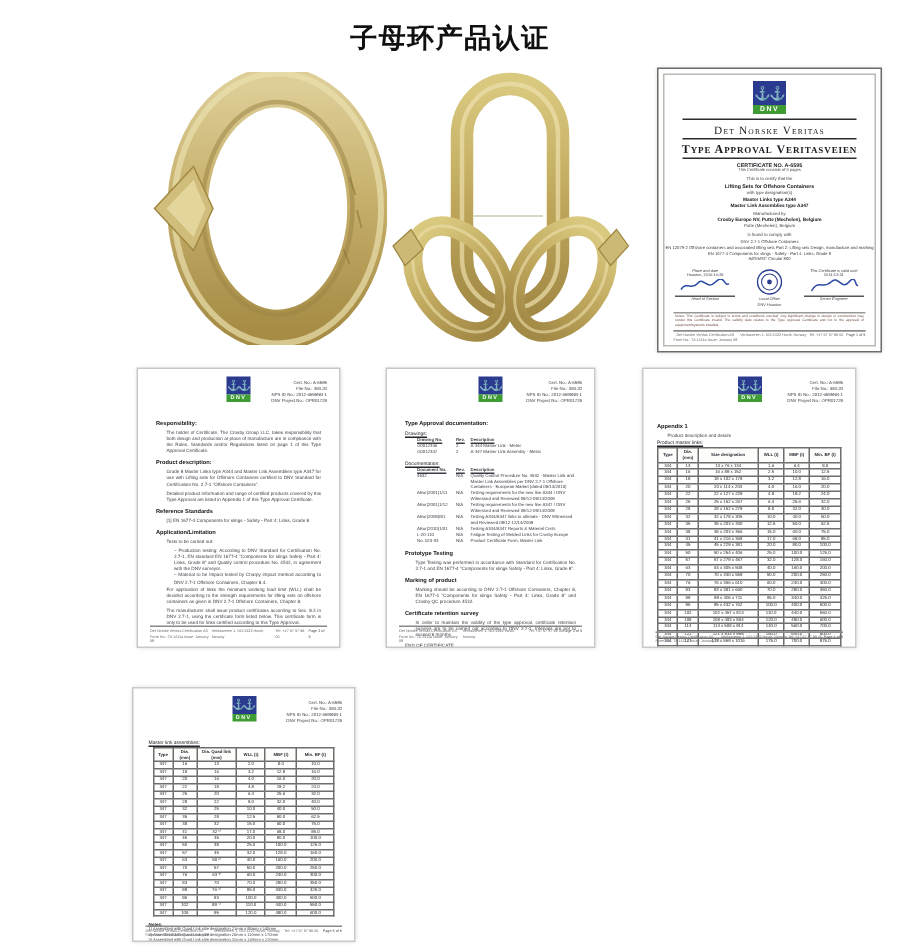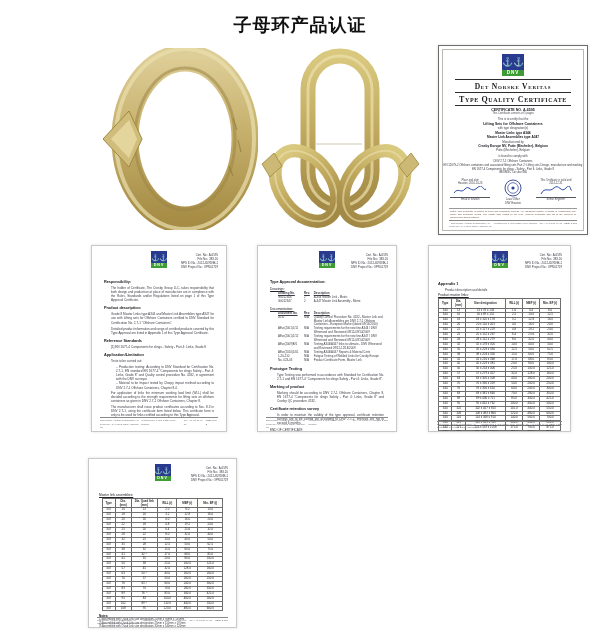--- a/index.html
+++ b/index.html
@@ -62,21 +62,21 @@
     padding-top:1px; display:flex; justify-content:space-between; align-items:flex-start;
     font-size:2.5px; line-height:3.2px; color:#6a6a70; }
   .f-col { display:flex; flex-direction:column; }
   .pg { color:#4a4a50; }
 
   
   .cover-in { margin:3px; border:0.5px solid #b9b9b4; height:calc(100% - 6px); position:relative;
     text-align:center; padding-top:4px; }
   .cover .dnv-lg { margin:0 auto 3px; }
   .serif { font-family:"Liberation Serif", serif; font-variant:small-caps; color:#1a1a20; }
-  .org-name { font-size:7.5px; font-weight:bold; letter-spacing:0.8px; }
+  .org-name { font-size:7.5px; font-weight:normal; letter-spacing:0.8px; }
   .cert-title { font-size:8px; font-weight:bold; letter-spacing:0.6px; }
   .rule { border-top:0.7px solid #2c2c30; margin:1.5px 12px; }
   .cno { font-size:3.6px; font-weight:bold; color:#1d1d24; margin-top:2px; }
   .tiny { font-size:2.7px; color:#4c4c54; line-height:3.6px; }
   .cl { font-size:2.9px; color:#44444c; margin-top:2.5px; line-height:3.6px; }
   .cb { font-size:3.5px; font-weight:bold; color:#15151c; line-height:4.4px; }
   .std { margin-top:2px; }
   .std div { font-size:2.8px; line-height:3.7px; color:#3a3a42; }
   .sig-row { display:flex; justify-content:space-between; margin:4px 7px 0; text-align:center; }
   .sig-col { width:32%; font-size:2.6px; color:#44444c; line-height:3.4px; }
@@ -140,21 +140,21 @@
 
 <div class="doc cover" style="left:438px; top:45px; width:150px; height:190px;">
   <div class="cover-in">
     <div class="dnv-logo dnv-lg">
       <div class="dnv-flag">⚓⚓</div>
       <div class="dnv-band">DNV</div>
     </div>
     <div class="rule"></div>
     <div class="serif org-name">Det Norske Veritas</div>
     <div class="rule"></div>
-    <div class="serif cert-title">Type Quality Certificate</div>
+    <div class="serif cert-title">Type Approval Veritasveien</div>
     <div class="rule"></div>
     <div class="cno">CERTIFICATE NO. A-6595</div>
     <div class="tiny">This Certificate consists of 5 pages</div>
     <div class="cl">This is to certify that the</div>
     <div class="cb">Lifting Sets for Offshore Containers</div>
     <div class="cl" style="margin-top:1px">with type designation(s)</div>
     <div class="cb" style="font-size:3.2px">Master Links type A344</div>
     <div class="cb" style="font-size:3.2px">Master Link Assemblies type A347</div>
     <div class="cl" style="margin-top:1px">Manufactured by</div>
     <div class="cb" style="font-size:3.2px">Crosby Europe NV, Putte (Mechelen), Belgium</div>

